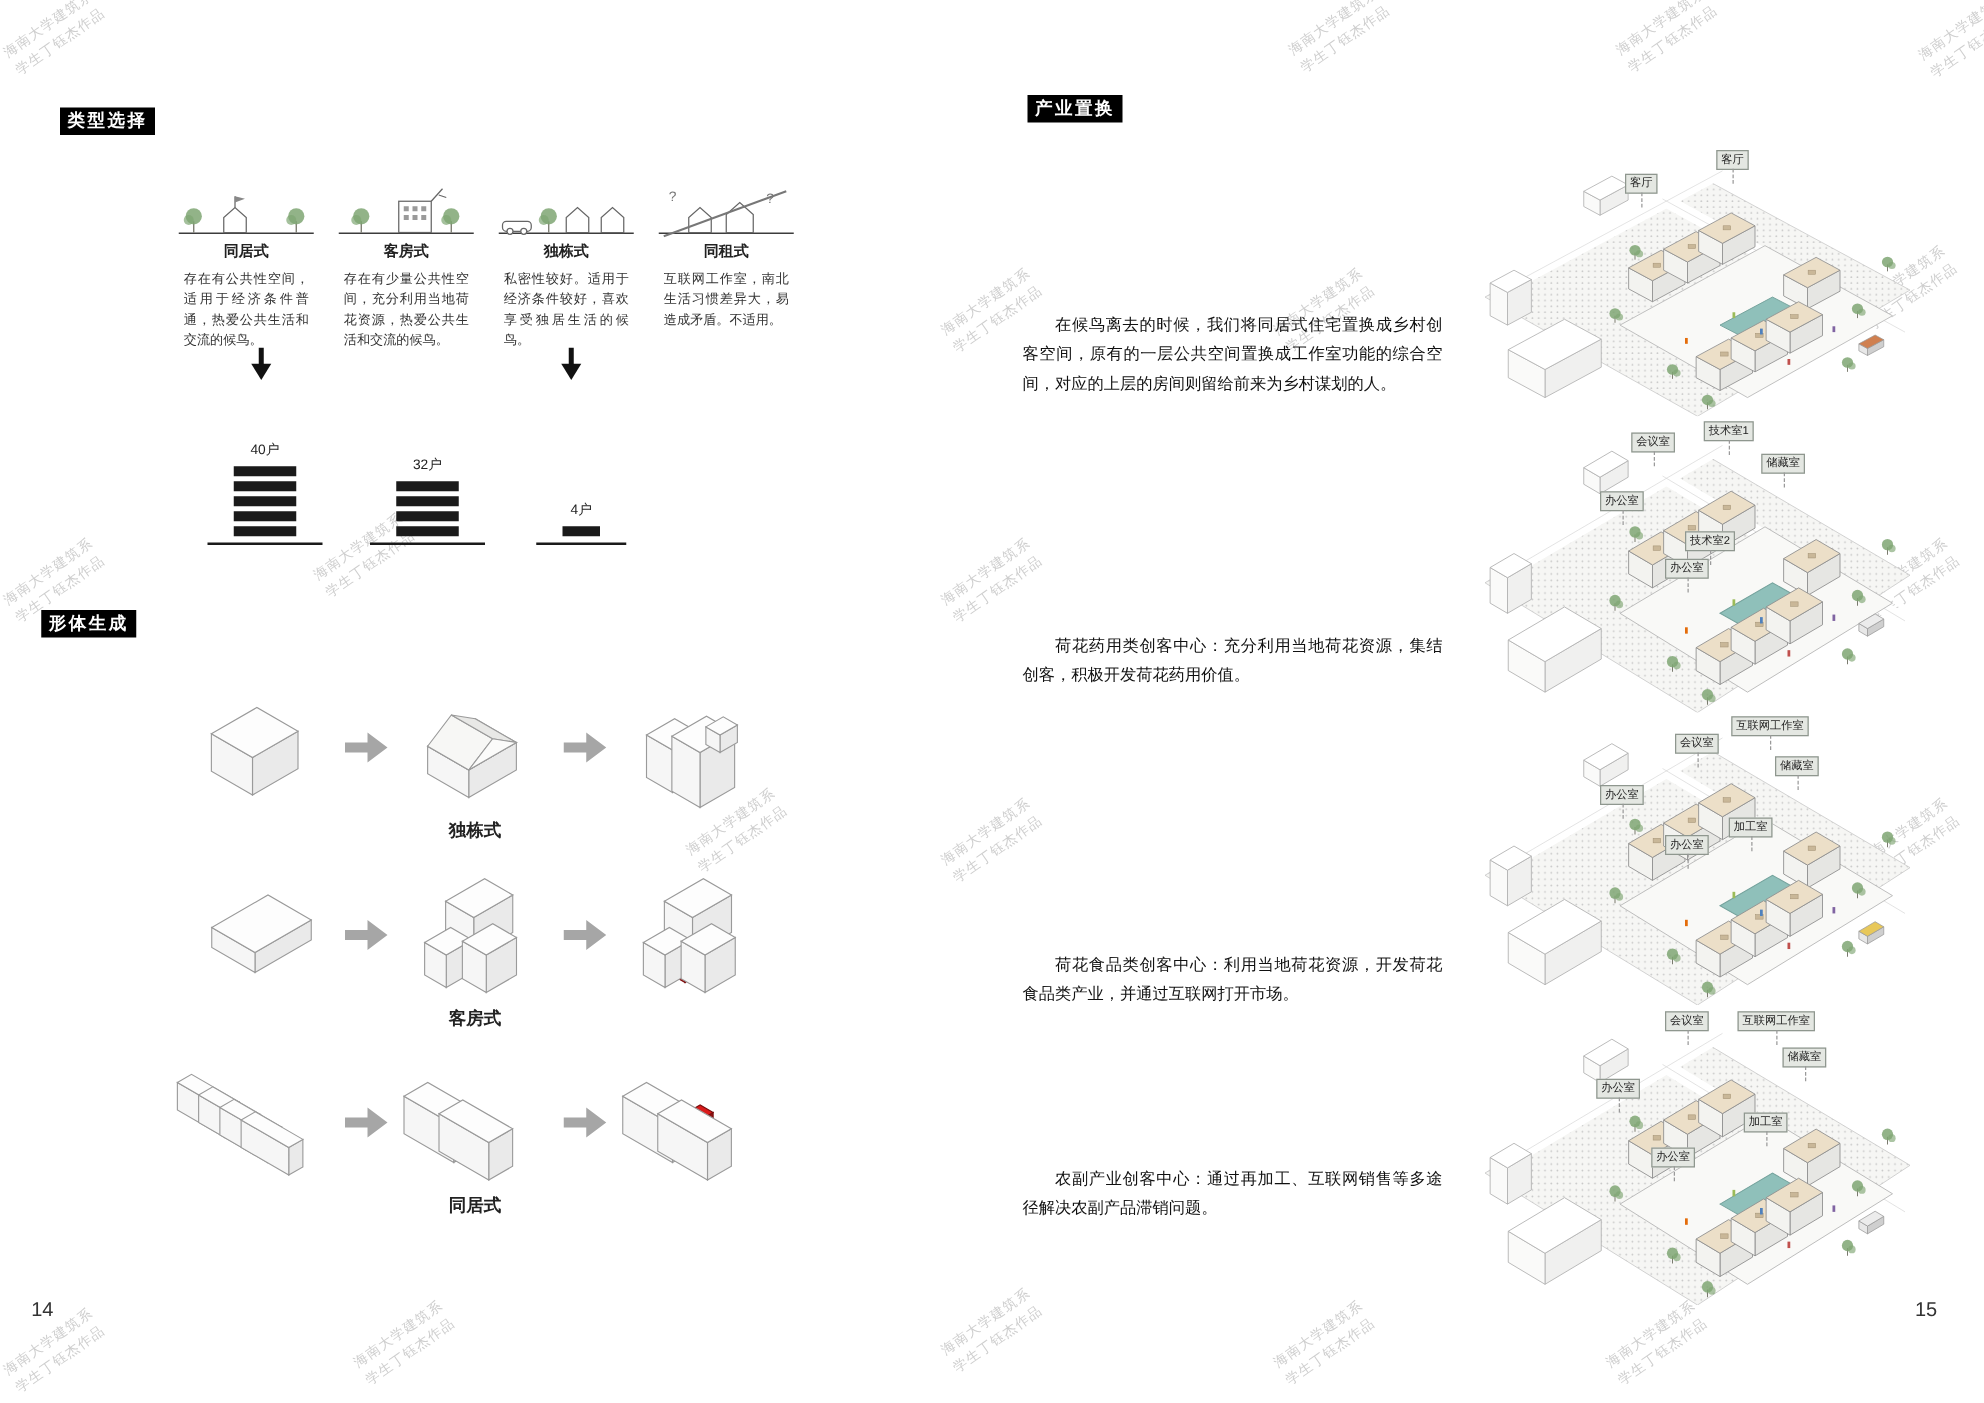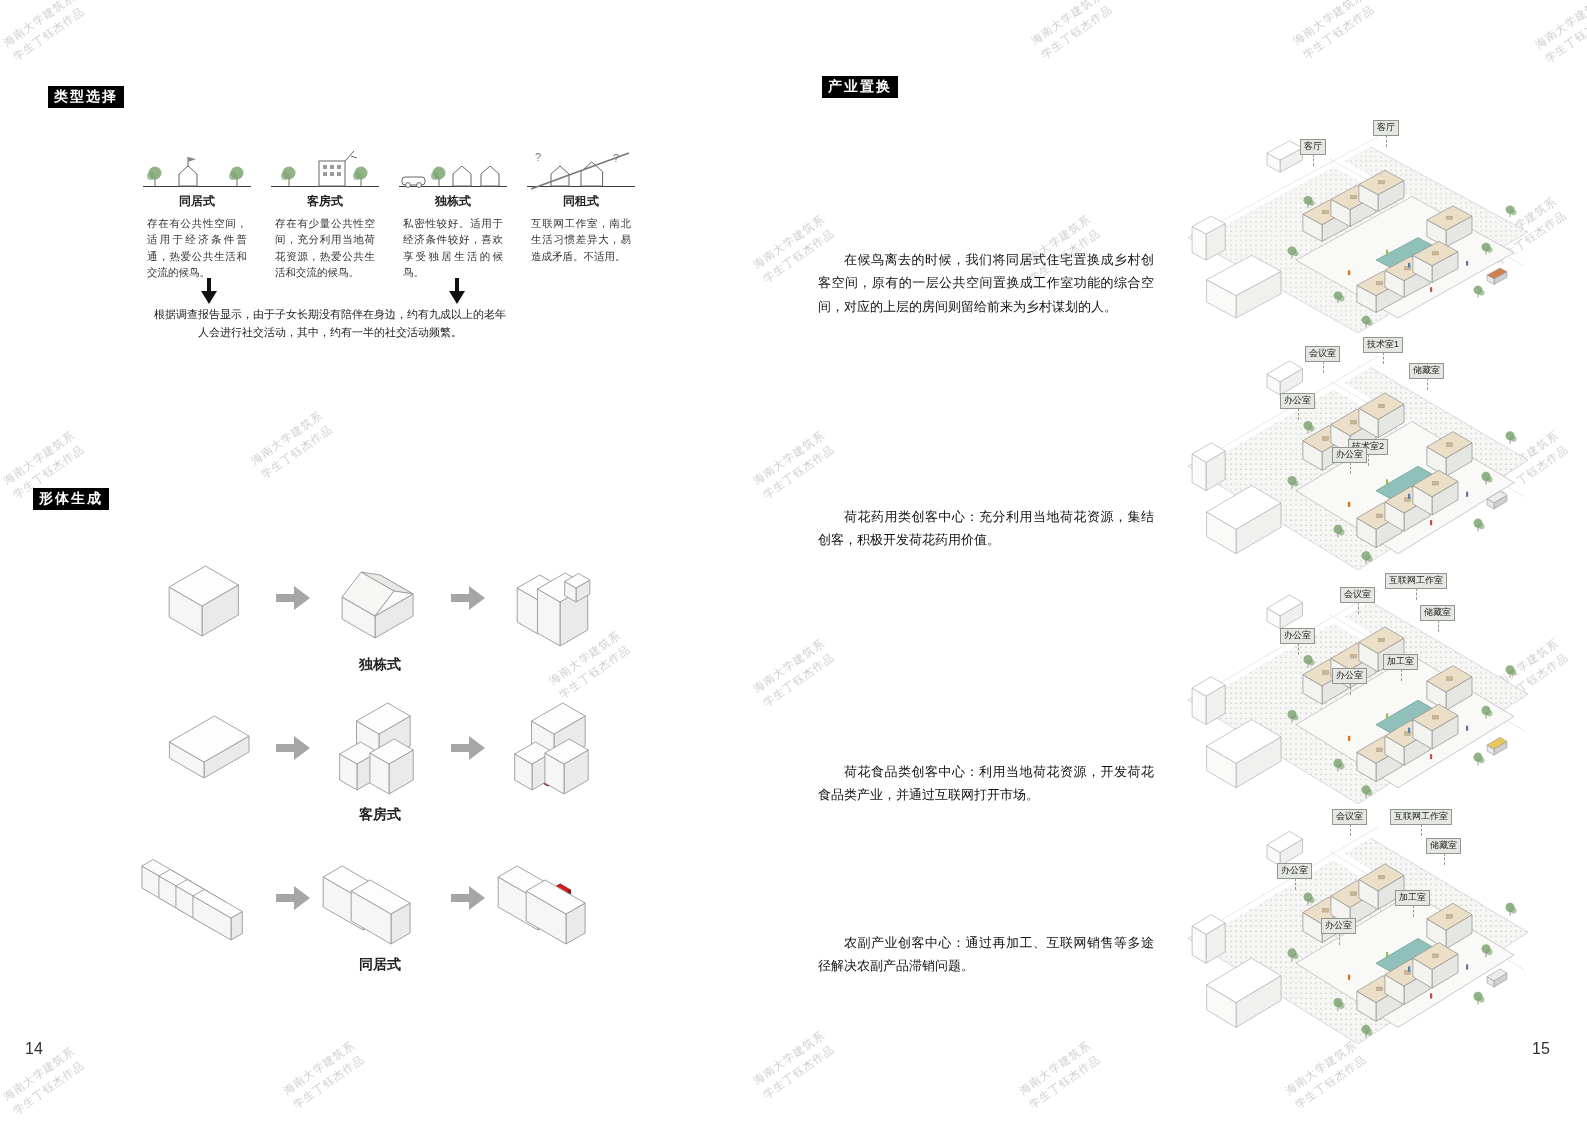--- a/index.html
+++ b/index.html
@@ -146,22 +146,45 @@
 
   <svg class="darr" style="left:198px;top:278px" viewBox="0 0 22 28">
     <rect x="9" y="0" width="4" height="14" fill="#111"></rect>
       <polygon points="3,13 19,13 11,26" fill="#111"></polygon>
   </svg>
   <svg class="darr" style="left:446px;top:278px" viewBox="0 0 22 28">
     <rect x="9" y="0" width="4" height="14" fill="#111"></rect>
       <polygon points="3,13 19,13 11,26" fill="#111"></polygon>
   </svg>
 
-  <div class="survey">根据调查报告显示，由于子女长期没有陪伴在身边，约有九成以上的老年人会进行社交活动，其中，约有一半的社交活动频繁。</div>
-
+
+  <div class="chart" id="chart">
+      <div class="cgroup" style="left: 6px;">
+        <div class="clabel">40户</div>
+        <div class="cbar" style="width:50px;background:#1a1a1a"></div>
+        <div class="cbar" style="width:50px;background:#1a1a1a"></div>
+        <div class="cbar" style="width:50px;background:#1a1a1a"></div>
+        <div class="cbar" style="width:50px;background:#1a1a1a"></div>
+        <div class="cbar" style="width:50px;background:#1a1a1a"></div>
+        <div class="cbase" style="width:92px;background:#1a1a1a"></div>
+      </div>
+      <div class="cgroup" style="left: 136px;">
+        <div class="clabel">32户</div>
+        <div class="cbar" style="width:50px;background:#1a1a1a"></div>
+        <div class="cbar" style="width:50px;background:#1a1a1a"></div>
+        <div class="cbar" style="width:50px;background:#1a1a1a"></div>
+        <div class="cbar" style="width:50px;background:#1a1a1a"></div>
+        <div class="cbase" style="width:92px;background:#1a1a1a"></div>
+      </div>
+      <div class="cgroup" style="left: 259px;">
+        <div class="clabel">4户</div>
+        <div class="cbar" style="width:30px;background:#1a1a1a"></div>
+        <div class="cbase" style="width:72px;background:#1a1a1a"></div>
+      </div>
+    </div>
 
   <div class="tag" style="left:33px;top:488px">形体生成</div>
 
   <div class="massing">
     <div class="mrow">
       <svg class="mstage" id="m00" viewBox="0 0 130 118">
           <polygon points="62.0,96.0 98.4,75.0 98.4,45.0 62.0,66.0" fill="#eaeaea" stroke="#9a9a9a" stroke-width="0.9"></polygon>
           <polygon points="62.0,96.0 29.1,77.0 29.1,47.0 62.0,66.0" fill="#f6f6f6" stroke="#9a9a9a" stroke-width="0.9"></polygon>
           <polygon points="62.0,66.0 98.4,45.0 65.5,26.0 29.1,47.0" fill="#fdfdfd" stroke="#9a9a9a" stroke-width="0.9"></polygon>
         </svg>
@@ -449,21 +472,21 @@
         <rect x="250" y="181" width="2.2" height="5" fill="#c0504d"></rect>
         <rect x="228" y="155" width="2.2" height="5" fill="#4f81bd"></rect>
         <rect x="206" y="141" width="2.2" height="5" fill="#9bbb59"></rect>
         <rect x="168" y="163" width="2.2" height="5" fill="#e46c0a"></rect>
         <rect x="286" y="153" width="2.2" height="5" fill="#8064a2"></rect>
       </svg>
     <div class="chip" style="left:125px;top:10px">会议室</div>
     <div class="chip" style="left:183px;top:1px">技术室1</div>
     <div class="chip" style="left:229px;top:27px">储藏室</div>
     <div class="chip" style="left:100px;top:57px">办公室</div>
-    <div class="chip" style="left:168px;top:103px">技术室2</div>
+    <div class="chip" style="left:168px;top:89px">技术室2</div>
     <div class="chip" style="left:152px;top:111px">办公室</div>
   </div>
 
   <div class="axon" style="top:570px;height:234px">
     <svg class="axon-svg" viewBox="0 0 352 230" preserveAspectRatio="none">
         <defs>
           <pattern id="dp2" width="5" height="5" patternUnits="userSpaceOnUse">
             <circle cx="1" cy="1" r="0.7" fill="#c6c6c6"></circle>
           </pattern>
         </defs>

